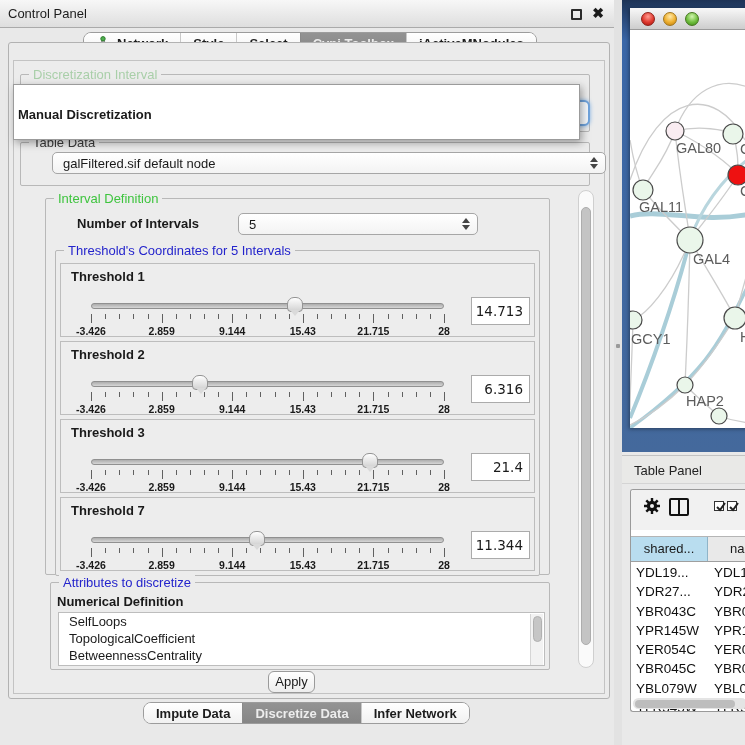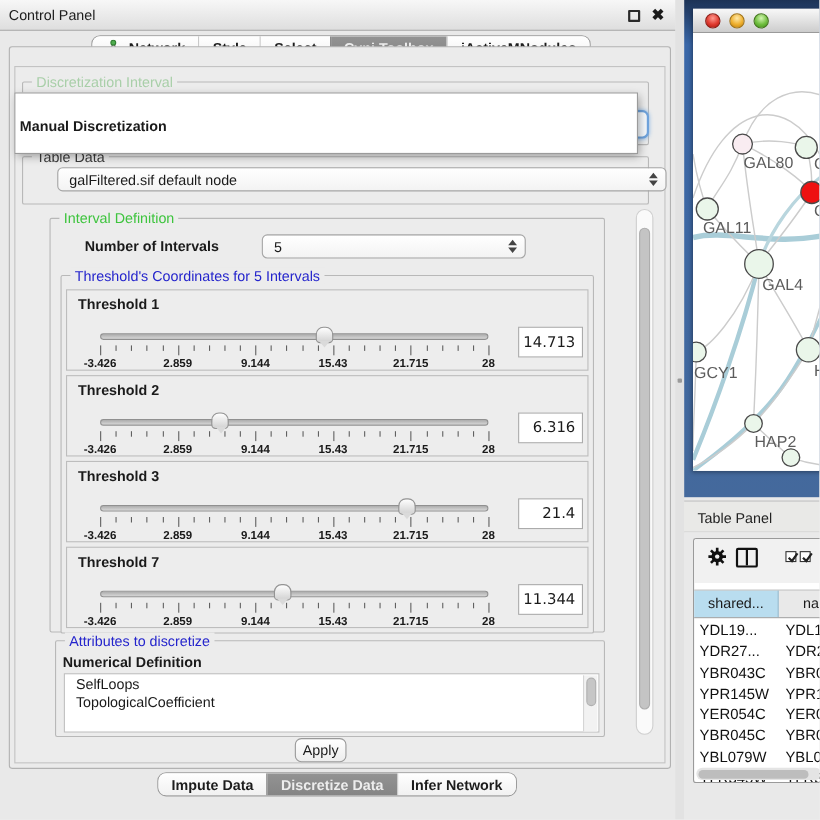--- a/index.html
+++ b/index.html
@@ -353,20 +353,21 @@
   </div>
 
 <div class="group" style="left:50px; top:582px; width:500px; height:88px;">
   <span class="group-title gt-blue">Attributes to discretize</span>
 </div>
 <span class="attr-header" style="left:57px; top:594px; position:absolute;">Numerical Definition</span>
 <div class="attr-list">
   <div id="attr-items">
       <div class="attr-item">SelfLoops</div>
       <div class="attr-item">TopologicalCoefficient</div>
+      <div class="attr-item">BetweennessCentrality</div>
     </div>
   <div class="attr-scroll">
     <div class="attr-scroll-thumb"></div>
   </div>
 </div>
 
 <div class="apply-btn">Apply</div>
 
 <div class="seg-bar bottom-tabs">
   <div class="seg">

